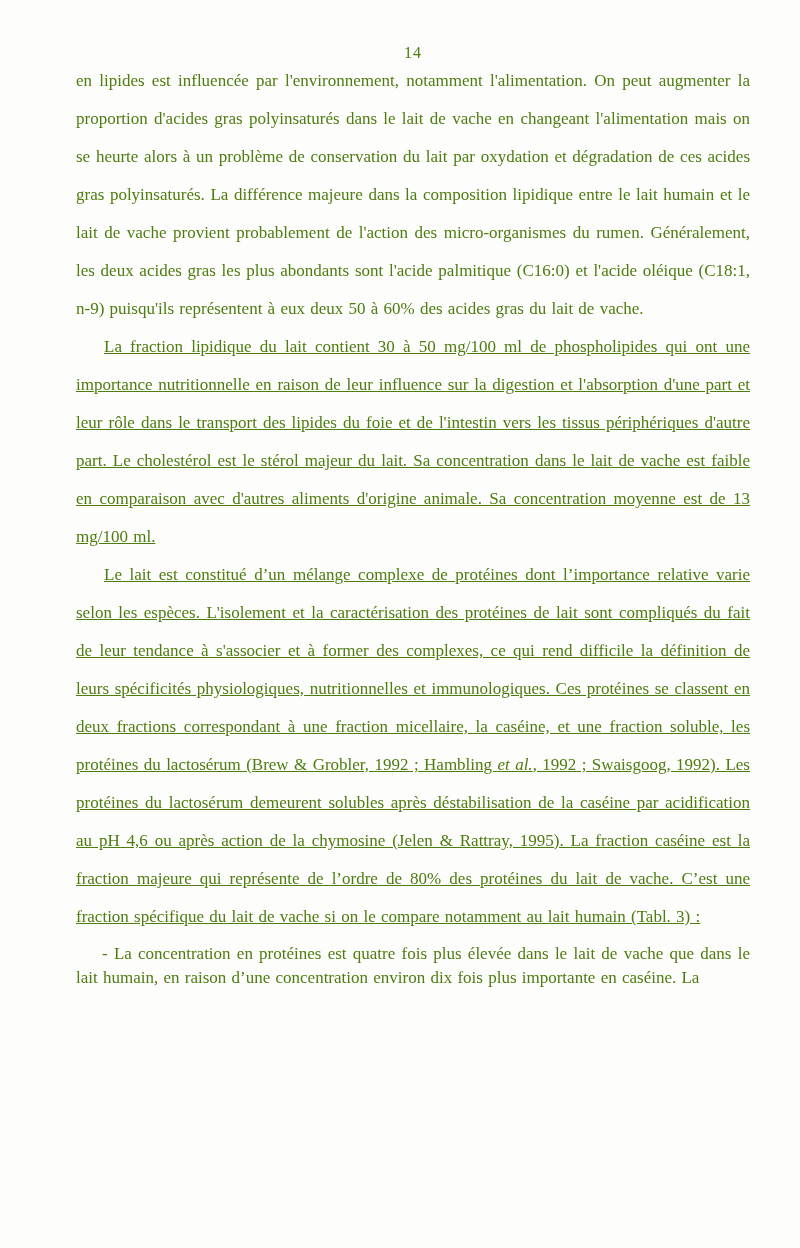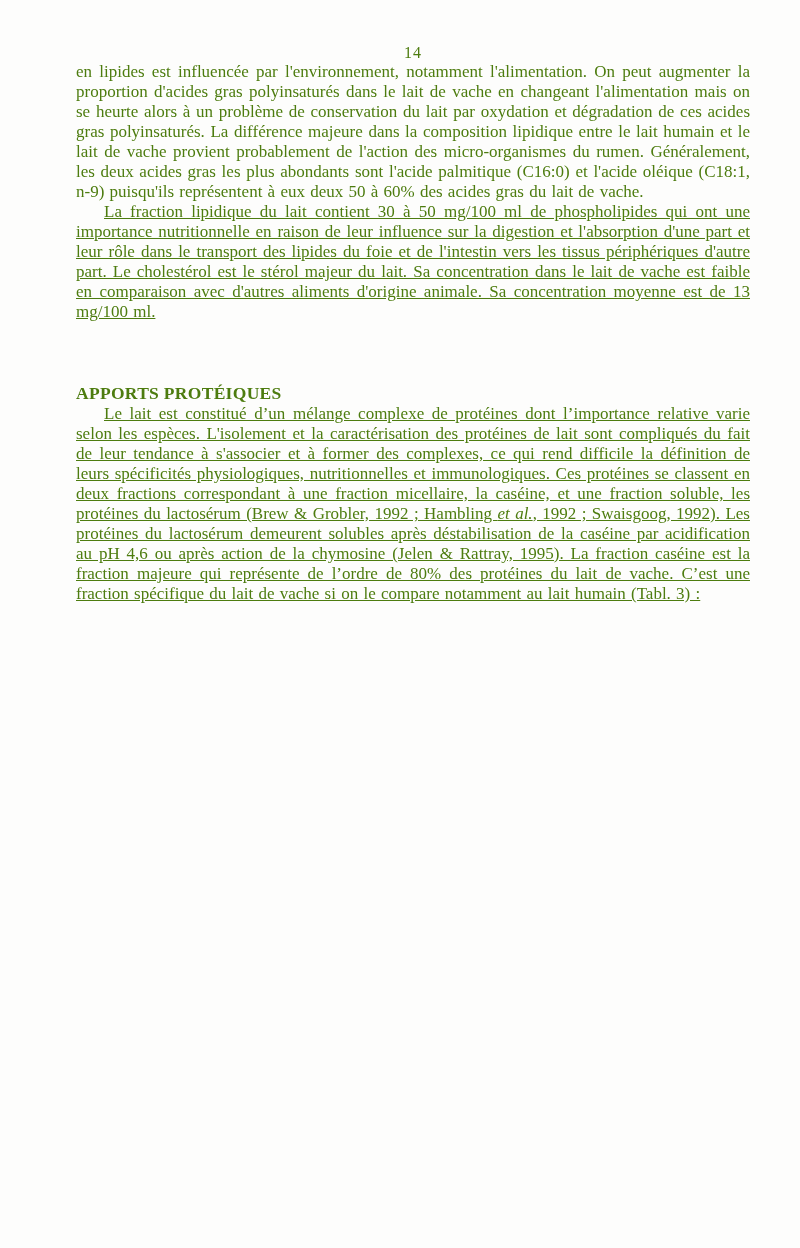--- a/index.html
+++ b/index.html
@@ -21,21 +21,21 @@
   }
   .page-number {
     text-align: center;
     font-size: 16px;
     line-height: 18px;
     letter-spacing: 1px;
   }
   p.body-par {
     margin: 0;
     font-size: 17px;
-    line-height: 20px;
+    line-height: 38px;
     text-align: justify;
     word-spacing: 1px;
   }
   .indent { text-indent: 28px; text-decoration: underline; }
   .par-lipids { margin-top: 46px; }
   .par-phospholipids { margin-top: 30px; }
   h2.section-heading {
     margin: 60px 0 0 0;
     font-size: 17.5px;
     line-height: 22px;
@@ -57,18 +57,18 @@
 <body>
 
 <div class="sheet">
 
   <div class="page-number">14</div>
 
   <p class="body-par par-lipids">en lipides est influencée par l'environnement, notamment l'alimentation. On peut augmenter la proportion d'acides gras polyinsaturés dans le lait de vache en changeant l'alimentation mais on se heurte alors à un problème de conservation du lait par oxydation et dégradation de ces acides gras polyinsaturés. La différence majeure dans la composition lipidique entre le lait humain et le lait de vache provient probablement de l'action des micro-organismes du rumen. Généralement, les deux acides gras les plus abondants sont l'acide palmitique (C16:0) et l'acide oléique (C18:1, n-9) puisqu'ils représentent à eux deux 50 à 60% des acides gras du lait de vache.</p>
 
   <p class="body-par indent par-phospholipids">La fraction lipidique du lait contient 30 à 50 mg/100 ml de phospholipides qui ont une importance nutritionnelle en raison de leur influence sur la digestion et l'absorption d'une part et leur rôle dans le transport des lipides du foie et de l'intestin vers les tissus périphériques d'autre part. Le cholestérol est le stérol majeur du lait. Sa concentration dans le lait de vache est faible en comparaison avec d'autres aliments d'origine animale. Sa concentration moyenne est de 13 mg/100 ml.</p>
 
-  <h2 class="section-heading">APPORTS PROTÉIQUES</h2>
 
   <p class="body-par indent par-proteins"><span>Le lait est constitué d’un mélange complexe de protéines dont l’importance relative varie selon les espèces. L'isolement et la caractérisation des protéines de lait sont compliqués du fait de leur tendance à s'associer et à former des complexes, ce qui rend difficile la définition de leurs spécificités physiologiques, nutritionnelles et immunologiques. Ces protéines se classent en deux fractions correspondant à une fraction micellaire, la caséine, et une fraction soluble, les protéines du lactosérum (Brew &amp; Grobler, 1992 ; Hambling </span><em class="etal">et al.</em><span>, 1992 ; Swaisgoog, 1992). Les protéines du lactosérum demeurent solubles après déstabilisation de la caséine par acidification au pH 4,6 ou après action de la chymosine (Jelen &amp; Rattray, 1995). La fraction caséine est la fraction majeure qui représente de l’ordre de 80% des protéines du lait de vache. C’est une fraction spécifique du lait de vache si on le compare notamment au lait humain (Tabl. 3) :</span></p>
 
+  <p class="list-par">- La concentration en protéines est quatre fois plus élevée dans le lait de vache que dans le lait humain, en raison d’une concentration environ dix fois plus importante en caséine. La</p>
 
 </div>
 
 </body></html>

